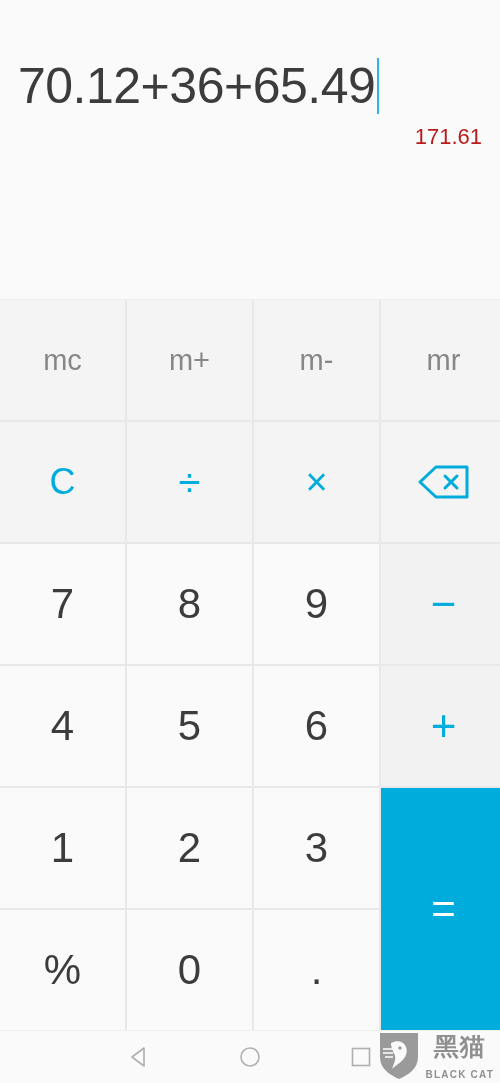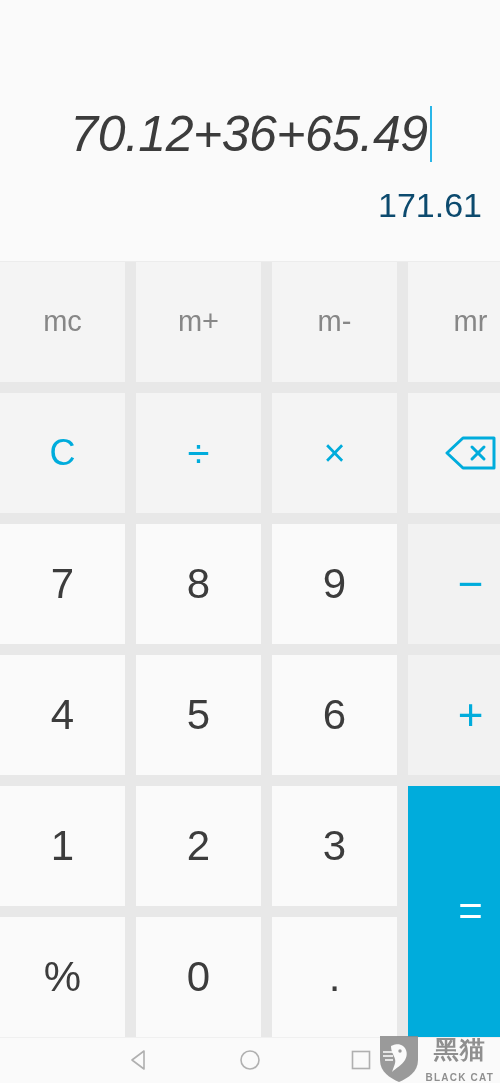--- a/index.html
+++ b/index.html
@@ -29,58 +29,57 @@
     flex-direction: column;
     justify-content: flex-start;
     align-items: flex-end;
     padding: 0 16px 0 18px;
     border-bottom: 1px solid #ececec;
     position: relative;
   }
   .expr-row {
     display: flex;
     align-items: center;
-    justify-content: center;
+    justify-content: flex-start;
     width: 100%;
-    margin-top: 104px;
+    margin-top: 56px;
     height: 60px;
-    font-style: italic;
   }
   .expression {
     font-size: 50px;
     color: #3c3c3c;
     letter-spacing: -0.5px;
     line-height: 60px;
     white-space: nowrap;
     font-weight: 400;
   }
   .caret {
     width: 2px;
     height: 56px;
     background: #29b6e8;
     margin-left: 2px;
     flex: 0 0 auto;
   }
   .result {
-    font-size: 34px;
-    color: #0c4a6e;
+    font-size: 22px;
+    color: #b91c1c;
     line-height: 42px;
-    margin-top: 20px;
+    margin-top: 0;
     padding-right: 2px;
     white-space: nowrap;
   }
 
   
   .keypad {
     flex: 1 1 auto;
     display: grid;
     grid-template-columns: 125px 125px 125px 125px;
     grid-template-rows: 120px 120px 120px 120px 120px 120px;
     background: #e8e8e8;
-    gap: 11px;
+    gap: 2px;
     align-content: start;
   }
   .key {
     display: flex;
     align-items: center;
     justify-content: center;
     background: #fafafa;
     font-size: 40px;
     color: #3c3c3c;
     user-select: none;

